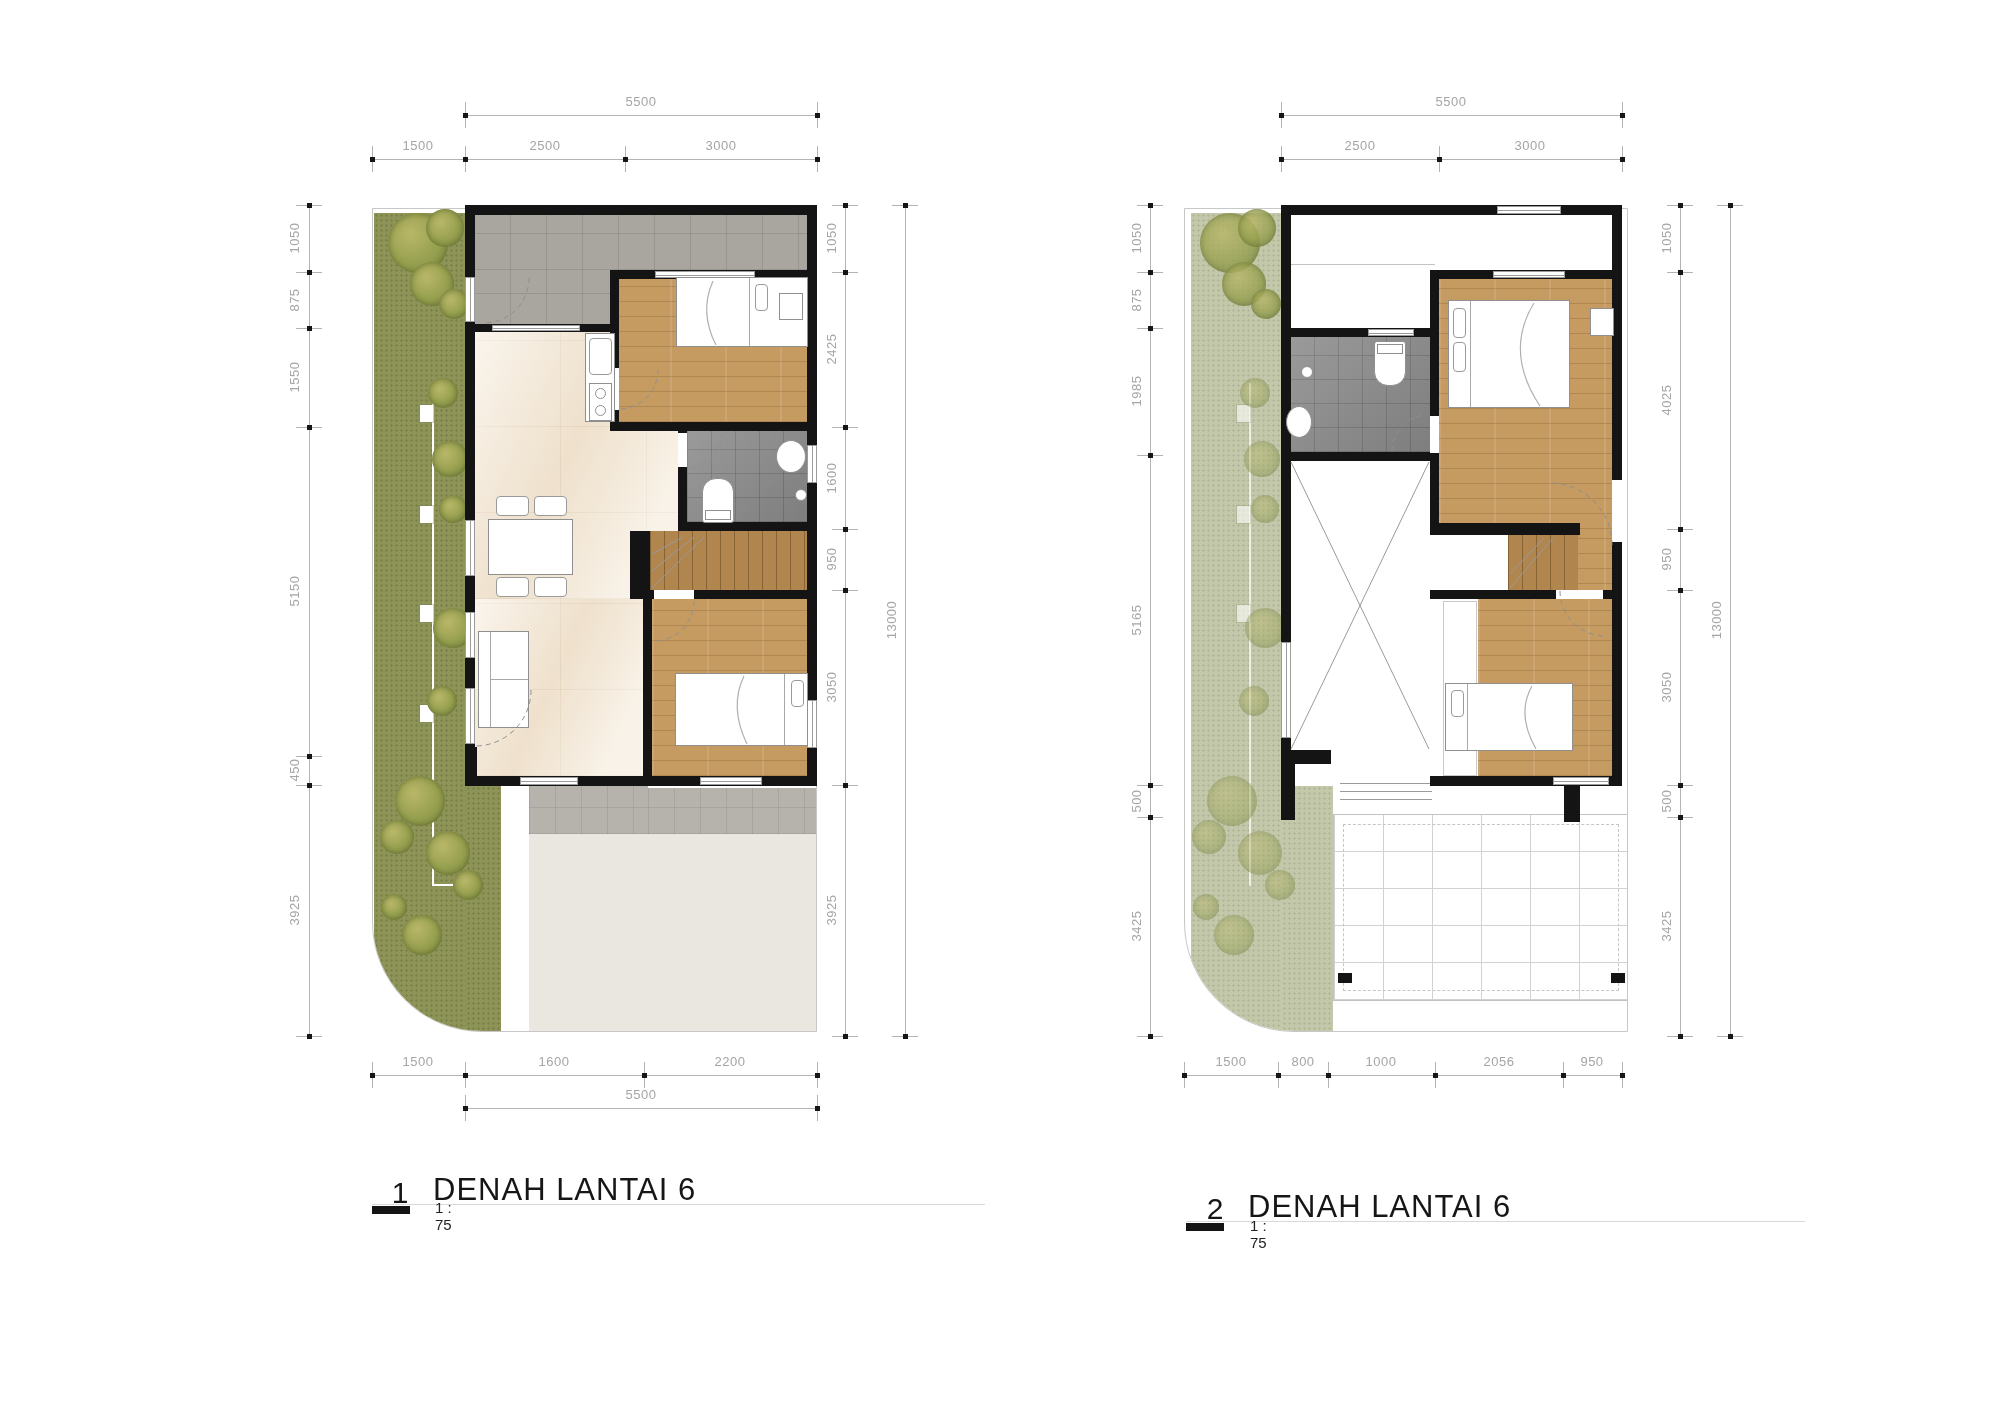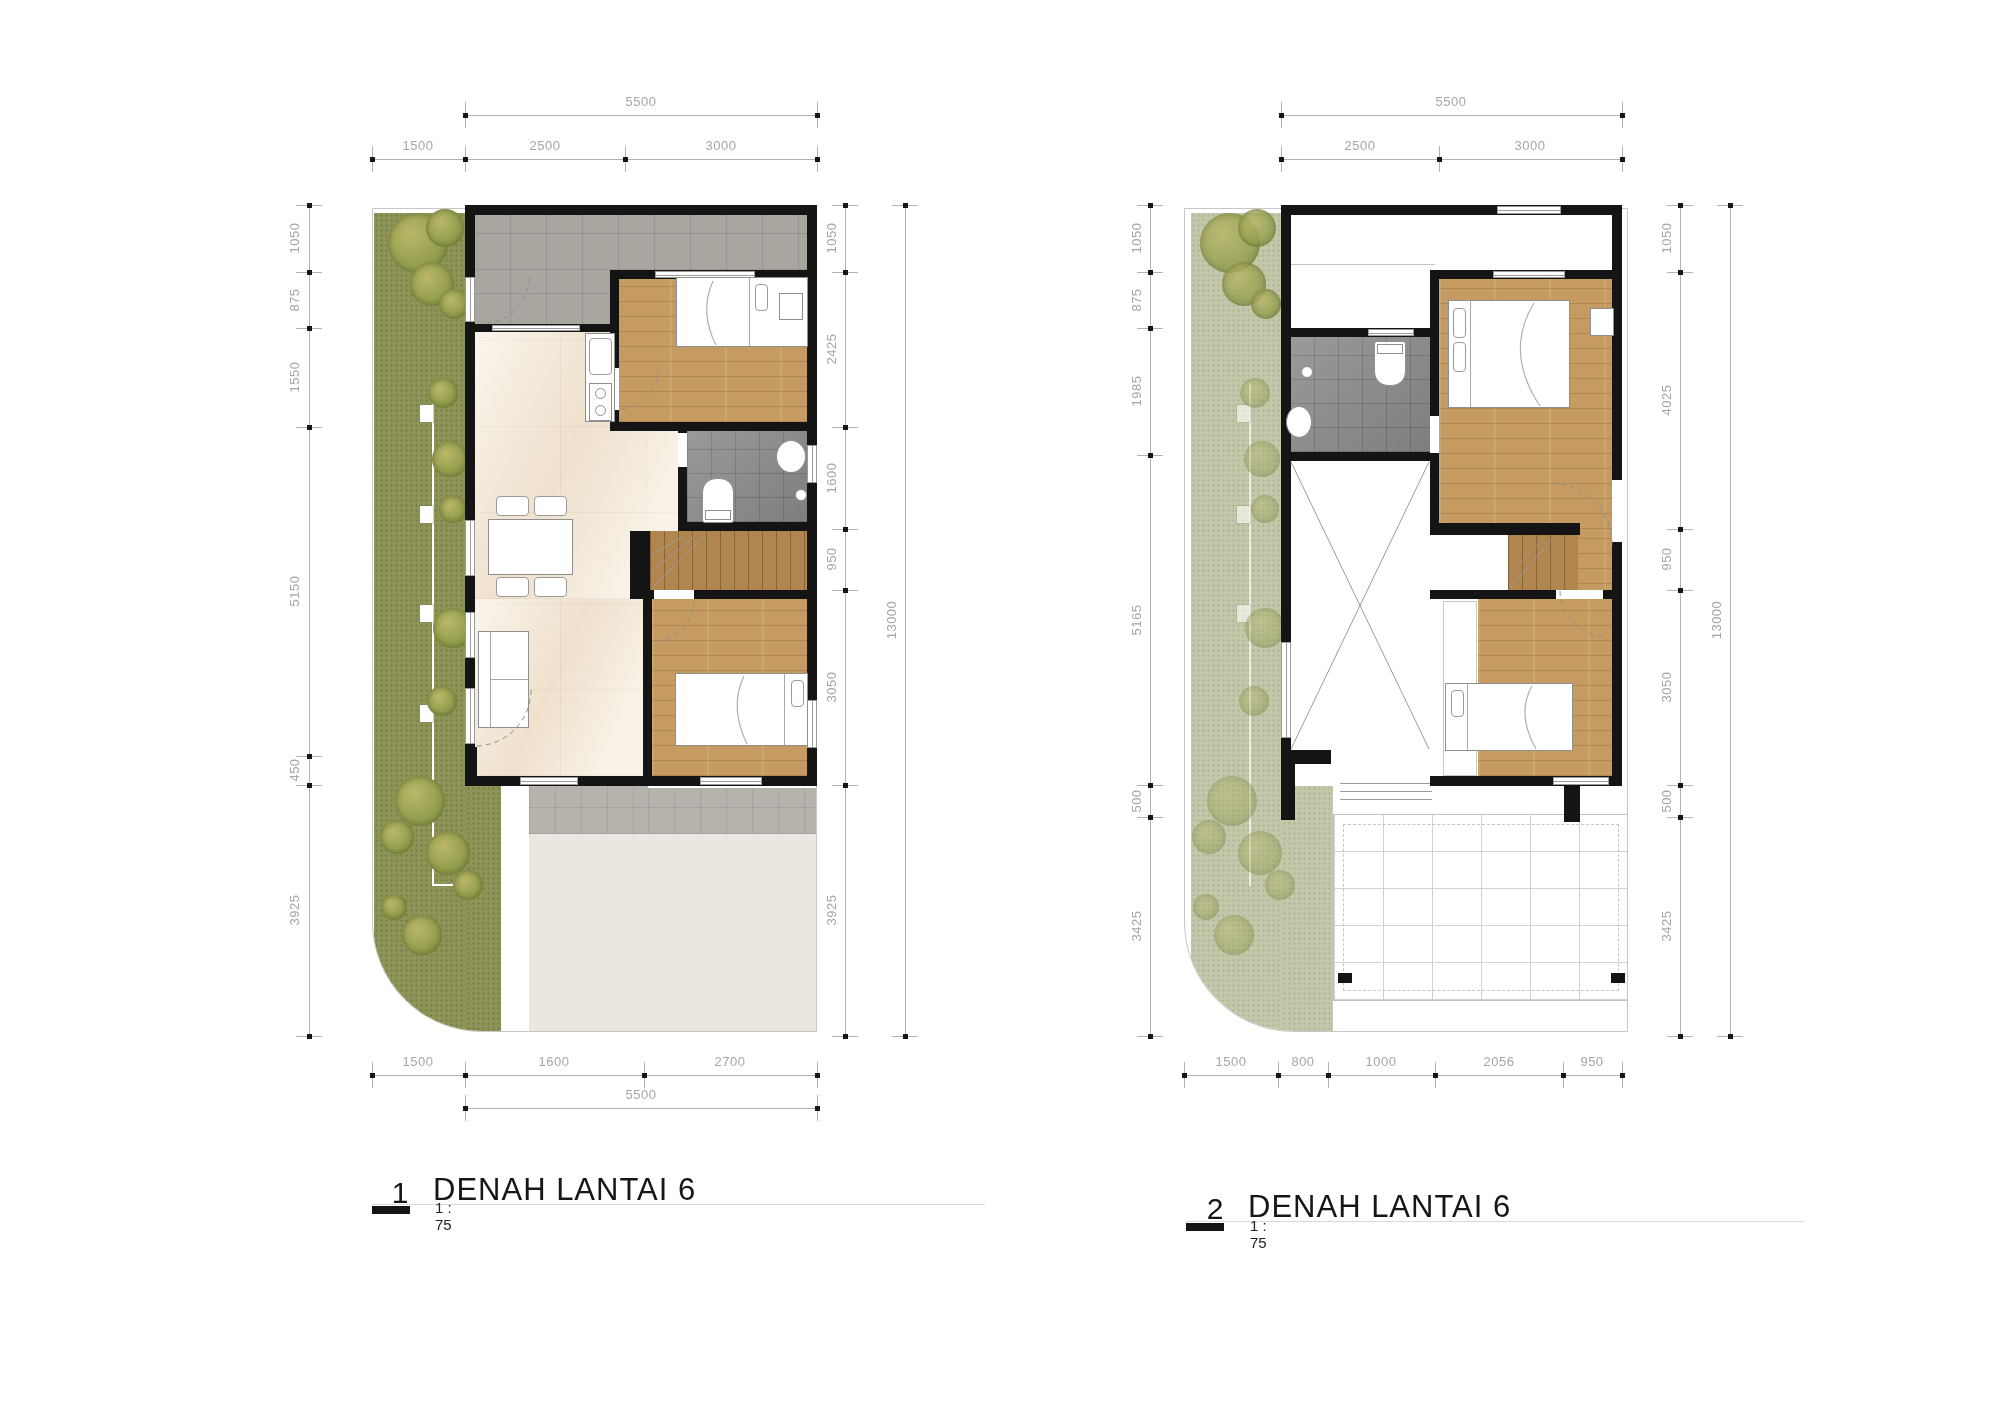--- a/index.html
+++ b/index.html
@@ -317,21 +317,21 @@
   <span class="dim v" style="left:294px;top:910px;">3925</span>
   <span class="dim v" style="left:831px;top:238px;">1050</span>
   <span class="dim v" style="left:831px;top:349px;">2425</span>
   <span class="dim v" style="left:831px;top:478px;">1600</span>
   <span class="dim v" style="left:831px;top:559px;">950</span>
   <span class="dim v" style="left:831px;top:687px;">3050</span>
   <span class="dim v" style="left:831px;top:910px;">3925</span>
   <span class="dim v" style="left:891px;top:620px;">13000</span>
   <span class="dim" style="left:418px;top:1061px;">1500</span>
   <span class="dim" style="left:554px;top:1061px;">1600</span>
-  <span class="dim" style="left:730px;top:1061px;">2700</span>
+  <span class="dim" style="left:730px;top:1061px;">2200</span>
   <span class="dim" style="left:641px;top:1094px;">5500</span>
 
   <div class="dl" style="left:1281px;top:115px;width:341px;"></div>
   <div class="dl" style="left:1281px;top:159px;width:341px;"></div>
   <div class="dl" style="left:1184px;top:1075px;width:438px;"></div>
   <div class="dlv" style="left:1150px;top:205px;height:831px;"></div>
   <div class="dlv" style="left:1680px;top:205px;height:831px;"></div>
   <div class="dlv" style="left:1730px;top:205px;height:831px;"></div>
 
   <div class="tkv" style="left:1281px;top:102px;"></div>

